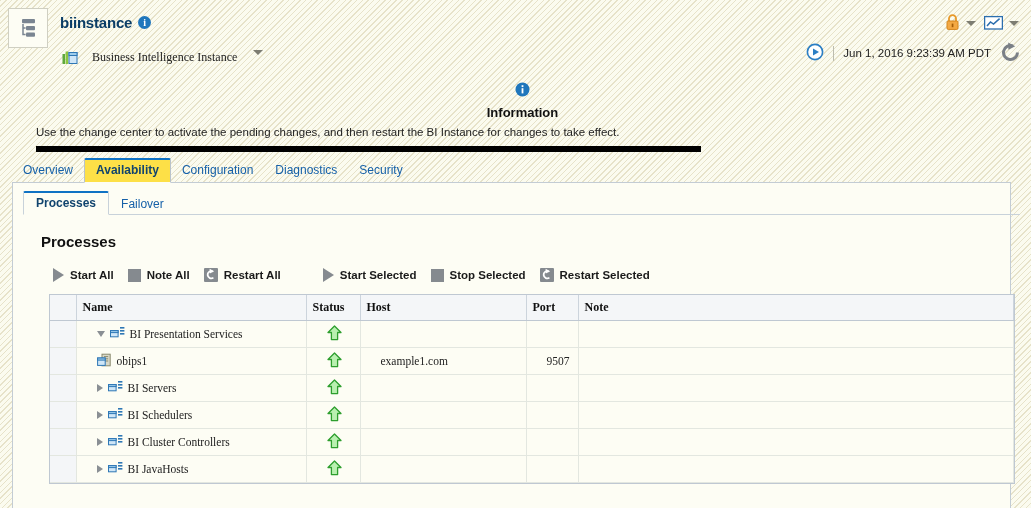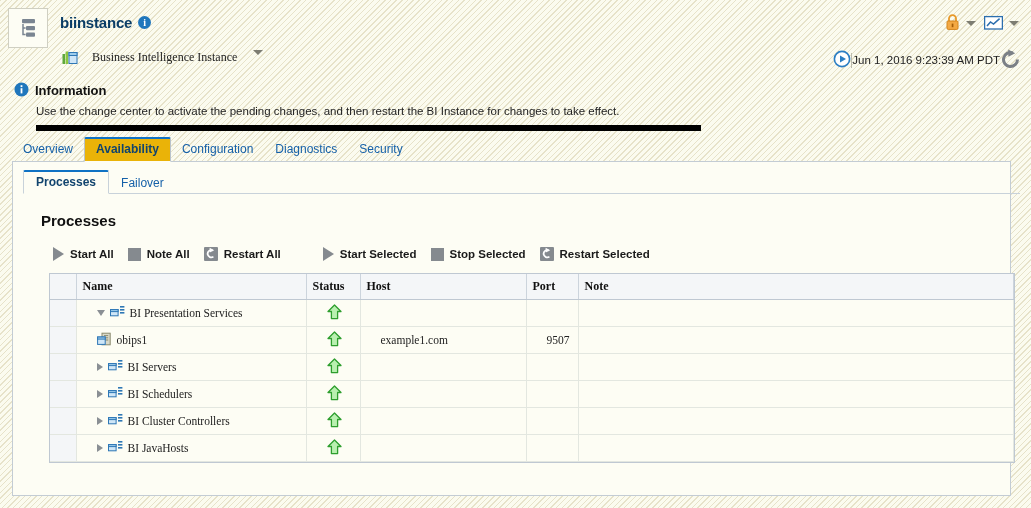--- a/index.html
+++ b/index.html
@@ -91,41 +91,42 @@
     position: absolute;
     right: 12px; top: 14px;
     display: flex;
     align-items: center;
     gap: 8px;
   }
   .hr-item { display: flex; align-items: center; gap: 4px; cursor: pointer; }
 
   .header-right-bottom {
     position: absolute;
-    right: 10px; top: 49px;
+    right: 10px; top: 42px;
     display: flex;
     align-items: center;
+    gap: 9px;
   }
   .vsep {
     width: 1px; height: 15px;
     background: #bcbcae;
   }
   .timestamp {
     font-size: 11.5px;
     color: #222;
     white-space: nowrap;
   }
 
   
   .info-banner {
     margin: 0 0 0 0;
     padding: 4px 0 0 14px;
   }
   .info-head {
-    display: flex; align-items: center; gap: 6px;
+    display: flex; align-items: center; gap: 6px; flex-direction: column;
   }
   .info-head-text {
     font-size: 13px;
     font-weight: bold;
     color: #111;
   }
   .info-body {
     margin: 6px 0 0 22px;
     font-size: 11.5px;
     color: #222;
@@ -146,21 +147,21 @@
   .main-tab {
     font-size: 12px;
     color: #1560a8;
     padding: 4px 11px 5px 11px;
     cursor: pointer;
     white-space: nowrap;
   }
   .main-tab.active {
     color: #11446e;
     font-weight: bold;
-    background: #eab308;
+    background: #fde047;
     border: 1px solid #b9c3cc;
     border-bottom: 1px solid #fdfdf4;
     border-top: 2px solid #0f72c4;
     border-radius: 2px 2px 0 0;
     margin-bottom: -1px;
     padding-top: 3px;
   }
 
   
   .content-panel {

